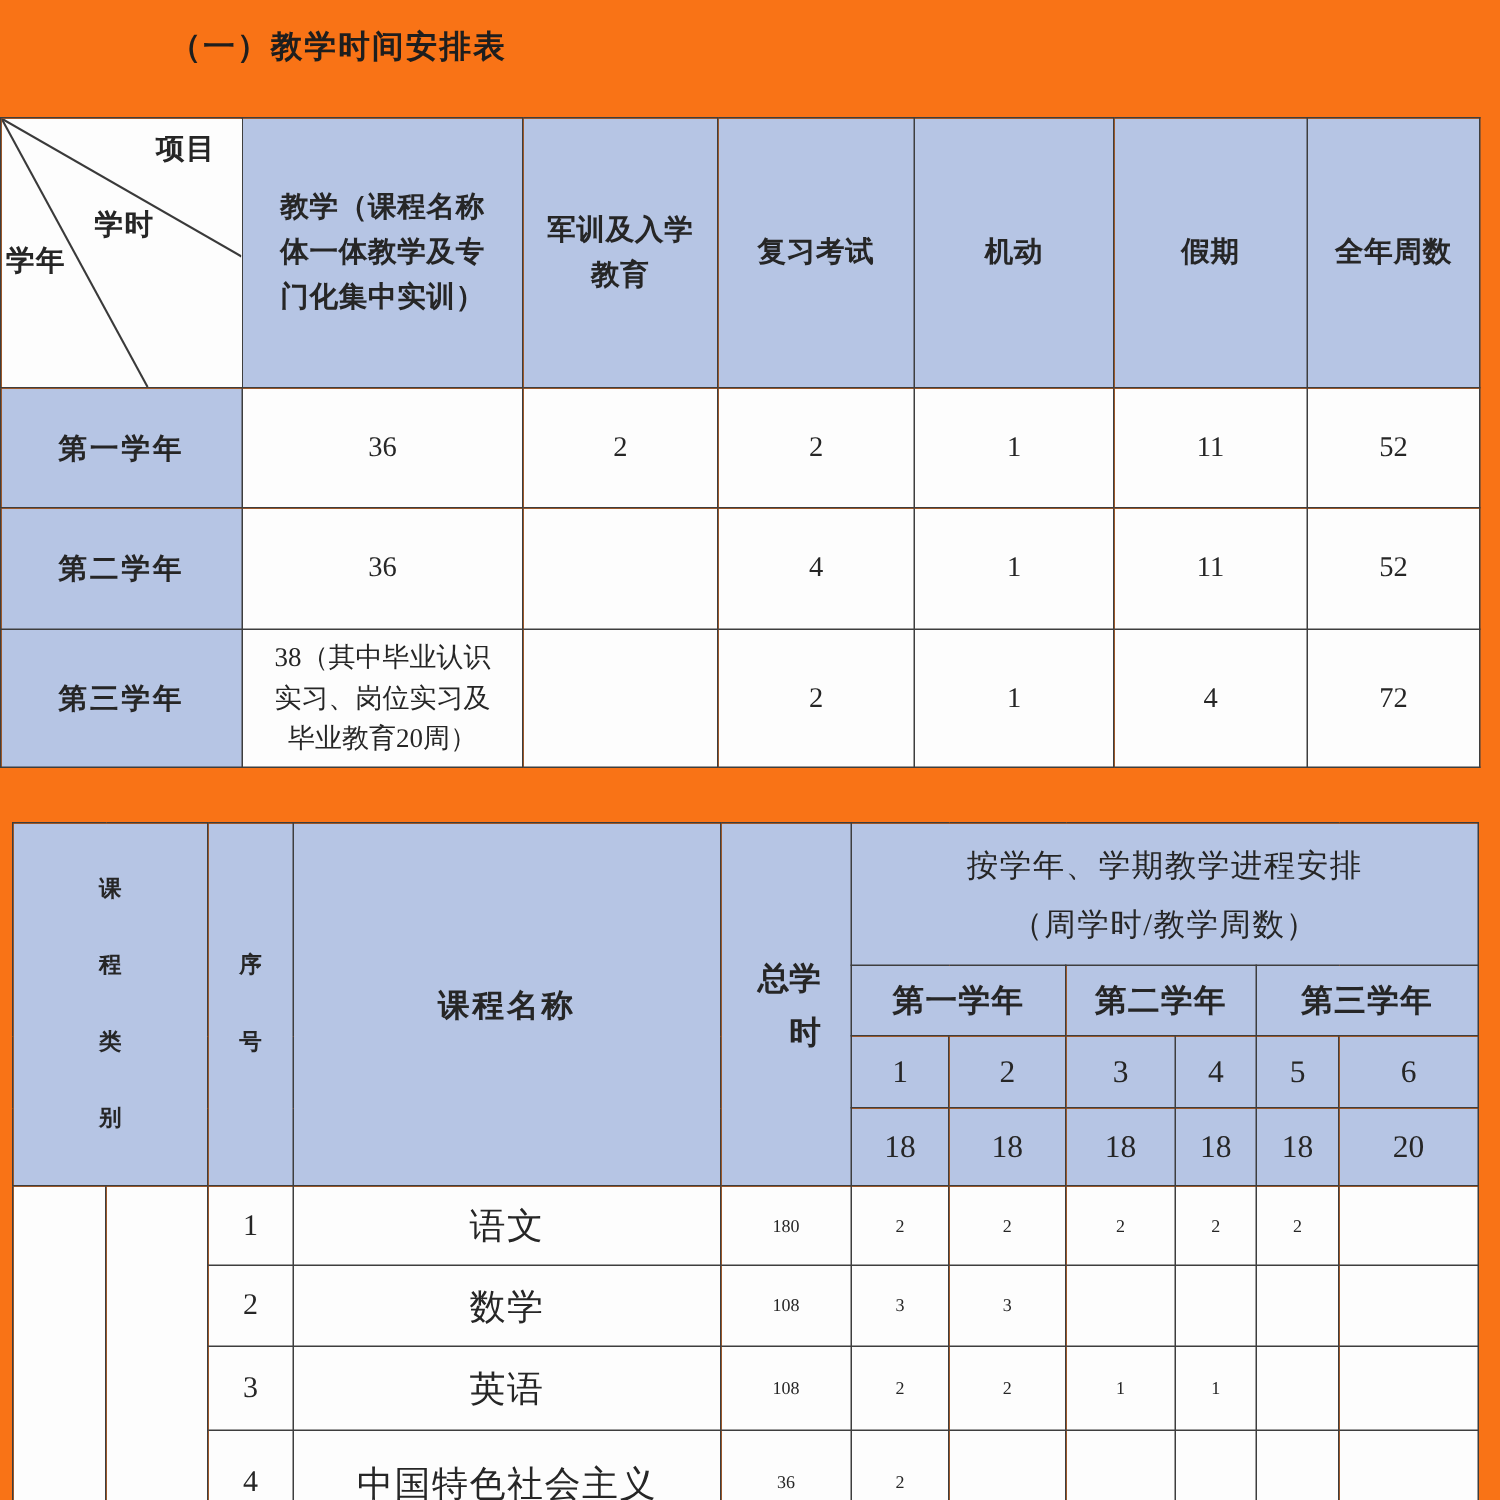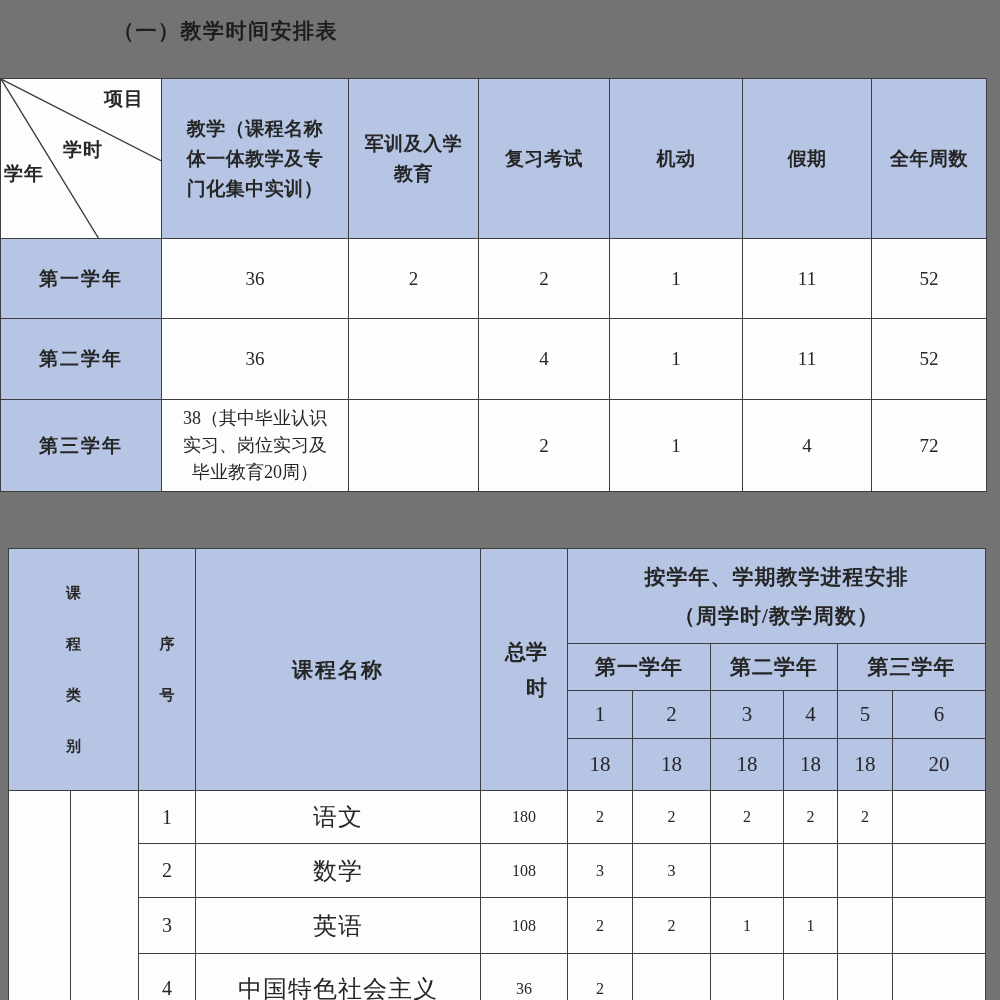--- a/index.html
+++ b/index.html
@@ -1,19 +1,19 @@
 <!DOCTYPE html>
 <html><head>
 <meta charset="utf-8">
 <style>
   * { margin:0; padding:0; box-sizing:border-box; }
   html,body { background:#fcfcfc; }
   .page {
     position:relative; width:1000px; height:1000px;
-    background:#737373; overflow:hidden;
+    background:#f97316; overflow:hidden;
     font-family:"Liberation Serif","DejaVu Serif",serif;
     color:#262626;
   }
   .sec-title {
     position:absolute; font-size:21px; font-weight:bold;
     letter-spacing:1.5px; color:#1e1e1e; white-space:nowrap;
   }
   .title1 { left:113px; top:17px; }
   .title2 { left:111px; top:491px; }
 
@@ -36,31 +36,31 @@
   .c-top { top:7px;  right:17px; }
   .c-mid { top:58px; left:62px; }
   .c-bot { top:82px; left:3px;  }
 
   
   .tbl2 { left:8px; top:548px; width:977px; }
   .tbl2 th { font-size:21px; font-weight:bold; }
   .vtext { display:inline-block; width:1.15em; line-height:51px; font-size:15px; font-weight:bold; word-break:break-all; text-align:center; }
   .wrap2 { display:inline-block; width:2.2em; line-height:36px; font-size:21px; font-weight:bold; word-break:break-all; text-align:right; }
   .coursehead { letter-spacing:2px; }
-  .sched div { font-size:21px; font-weight:bold; letter-spacing:1px; line-height:24px; }
+  .sched div { font-size:21px; font-weight:normal; letter-spacing:1px; line-height:24px; }
   .sched div + div { margin-top:15px; }
   .yearhead { letter-spacing:1px; }
-  .dnum { font-size:16px; font-weight:normal !important; }
+  .dnum { font-size:12px; font-weight:normal !important; }
   .tbl2 .idx { font-size:20px; }
   .tbl2 .coursename { font-size:24px; letter-spacing:1px; }
   .catcell { background:#b6c5e4; }
 
   .bh1 { height:95px; } .bh2 { height:47px; } .bh3 { height:48px; } .bh4 { height:52px; }
   .br1 { height:53px; } .br2 { height:54px; } .br3 { height:56px; } .br4 { height:70px; }
-  .t1h { height:160px;font-family:Liberation Serif, serif; } .t1r1 { height:80px; } .t1r2 { height:81px; } .t1r3 { height:92px; }
+  .t1h { height:180px;font-family:Liberation Serif, serif; } .t1r1 { height:80px; } .t1r2 { height:81px; } .t1r3 { height:92px; }
 </style>
 </head>
 <body>
 
 <div class="page">
 
   <div class="sec-title title1">（一）教学时间安排表</div>
 
   <table class="tbl tbl1">
     <colgroup>

